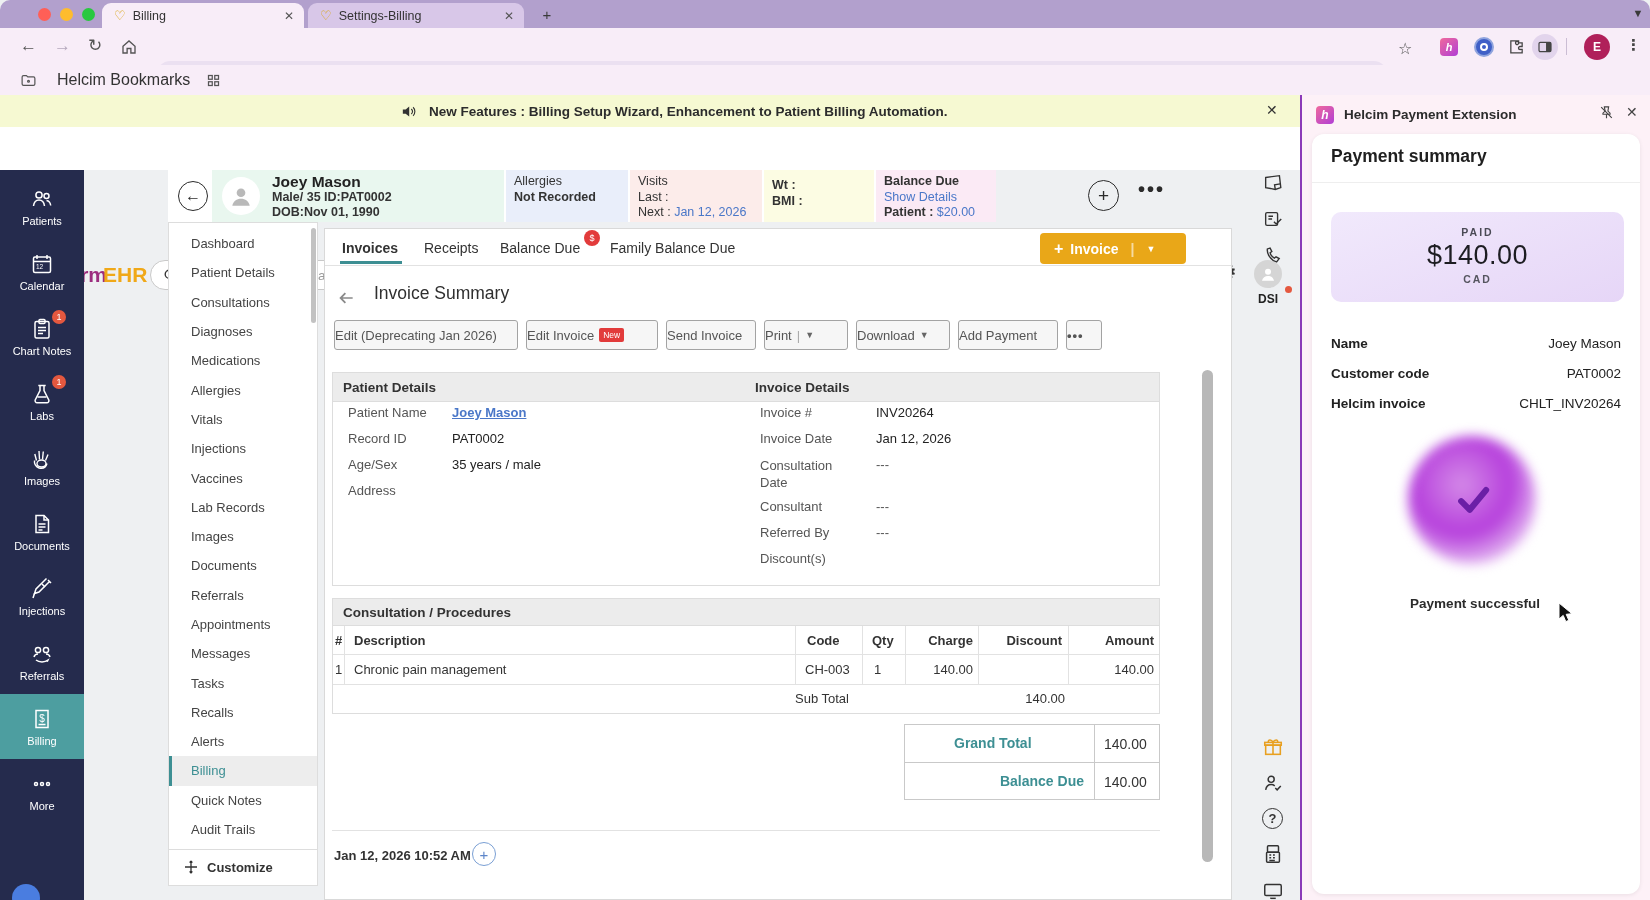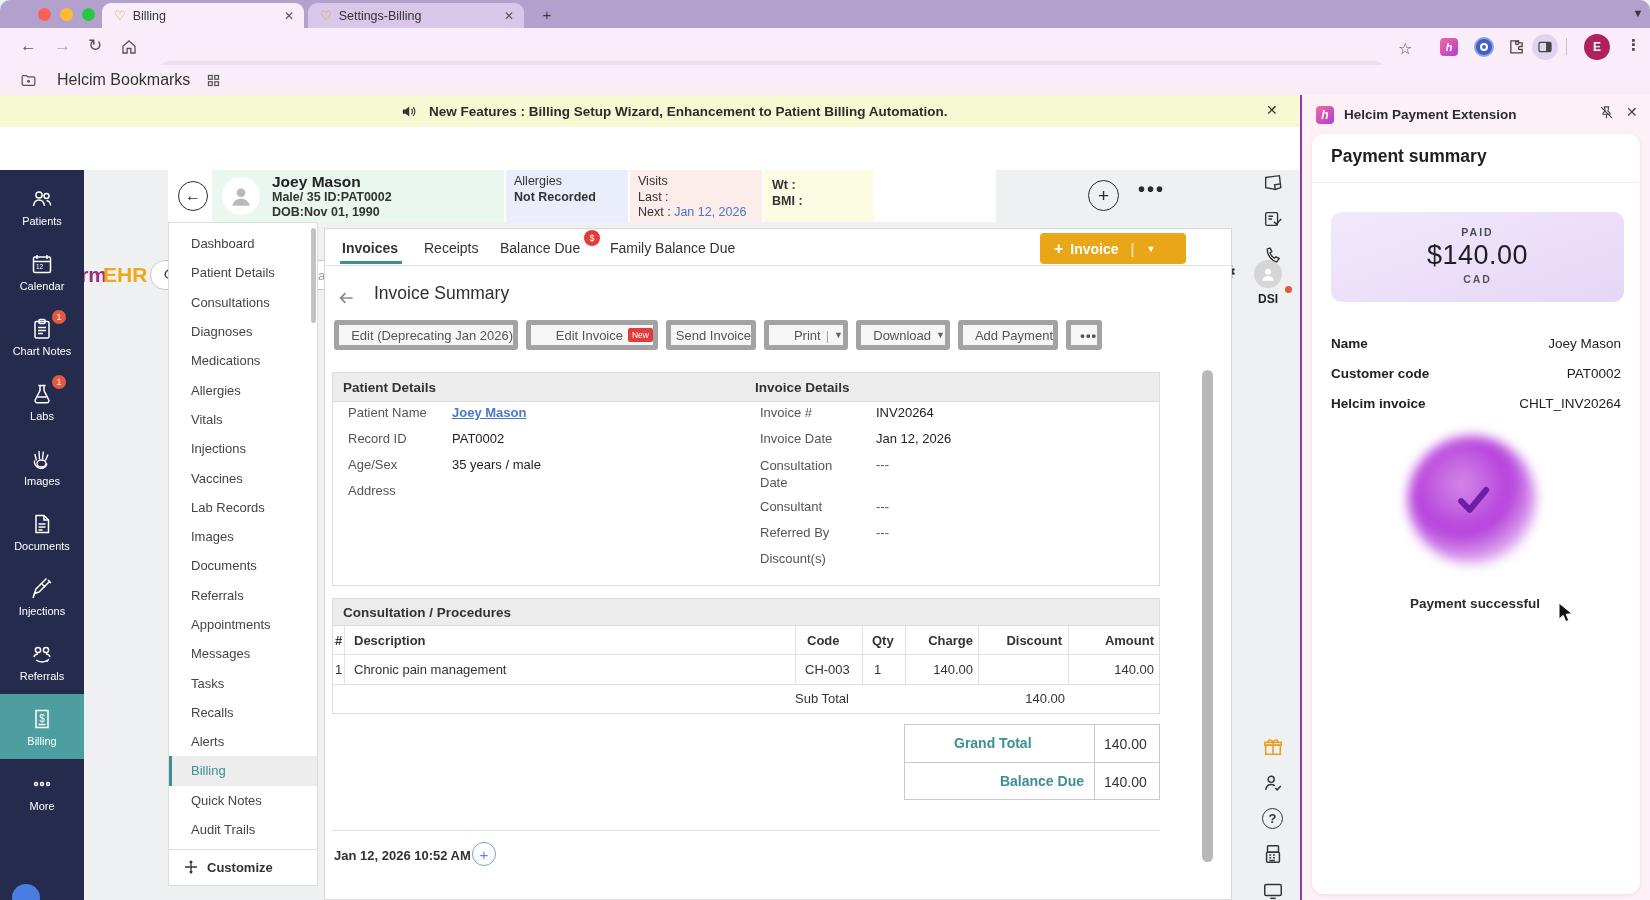--- a/index.html
+++ b/index.html
@@ -43,21 +43,21 @@
   
   .submenu{left:168px;top:222px;width:150px;height:664px;background:#fff;border:1px solid #ddd;}
   .subitem{height:29.3px;display:flex;align-items:center;padding-left:22px;font-size:13px;color:#444;}
   .subitem.active{background:#ededed;color:#3d8f93;border-left:3px solid #3d8f93;padding-left:19px;}
   
   .maincard{left:324px;top:228px;width:908px;height:672px;background:#fff;border:1px solid #d9d9d9;}
   .btab{font-size:14px;color:#333;top:240px;}
   .btab.active{font-weight:bold;}
   .redbadge{background:#e23b3b;color:#fff;border-radius:50%;width:16px;height:16px;font-size:9px;}
   .invbtn{left:1040px;top:233px;width:146px;height:31px;background:#e9a718;border-radius:4px;color:#fff;font-weight:bold;font-size:14px;display:flex;align-items:center;}
-  .actbtn{top:320px;height:30px;background:#f6f6f6;border:5px solid #a3a3a3;border-radius:3px;font-size:13px;color:#555;display:flex;align-items:center;justify-content:flex-end;gap:5px;}
+  .actbtn{top:320px;height:30px;background:#f6f6f6;border:1px solid #a3a3a3;border-radius:3px;font-size:13px;color:#555;display:flex;align-items:center;justify-content:flex-start;gap:5px;}
   .secbox{border:1px solid #ddd;background:#fff;}
   .sechead{background:#ececec;font-size:13.5px;font-weight:bold;color:#333;display:flex;align-items:center;padding-left:10px;border-bottom:1px solid #ddd;}
   .flabel{font-size:13px;color:#555;}
   .fval{font-size:13px;color:#222;font-weight:normal;}
   .thead{font-size:13px;font-weight:bold;color:#333;}
   .tcell{font-size:13px;color:#333;}
   .tealtxt{color:#3d8f93;font-weight:bold;font-size:14px;}
   .caret{font-size:9px;color:#666;}
   .vline{width:1px;background:#e2e2e2;}
   .hline{height:1px;background:#e2e2e2;}
@@ -248,20 +248,26 @@
     <div>Last :</div>
     <div><span>Next :</span>
       <span class="link">Jan 12, 2026</span></div>
   </div>
 
   <div class="abs chip" style="left:764px;width:110px;background:#fcfce3">
     <div style="font-weight:600;margin-top:4px">Wt :</div>
     <div style="font-weight:600">BMI :</div>
   </div>
 
+  <div class="abs chip" style="left:876px;width:120px;background:#fbeaf5">
+    <span style="font-weight:600">Balance Due</span>
+    <span class="link">Show Details</span>
+    <div><span style="font-weight:600">Patient :</span>
+      <span class="link">$20.00</span></div>
+  </div>
 
   <div class="abs ic" style="left:1088px;top:180px;width:31px;height:31px;border:1.8px solid #2b2b2b;border-radius:50%;font-size:19px;color:#2b2b2b">+</div>
   <div class="abs" style="left:1138px;top:178px;font-size:20px;font-weight:bold;color:#2b2b2b;letter-spacing:2px">•••</div>
 
   <div class="abs leftnav">
     <div class="navitem">
       <svg width="24" height="24" viewBox="0 0 24 24" fill="none" stroke="#fff" stroke-width="1.5">
           <circle cx="9" cy="8" r="3.1"></circle>
           <path d="M3.5 19c.5-4 3-6 5.5-6s5 2 5.5 6"></path>
           <circle cx="16.5" cy="9" r="2.5"></circle>

